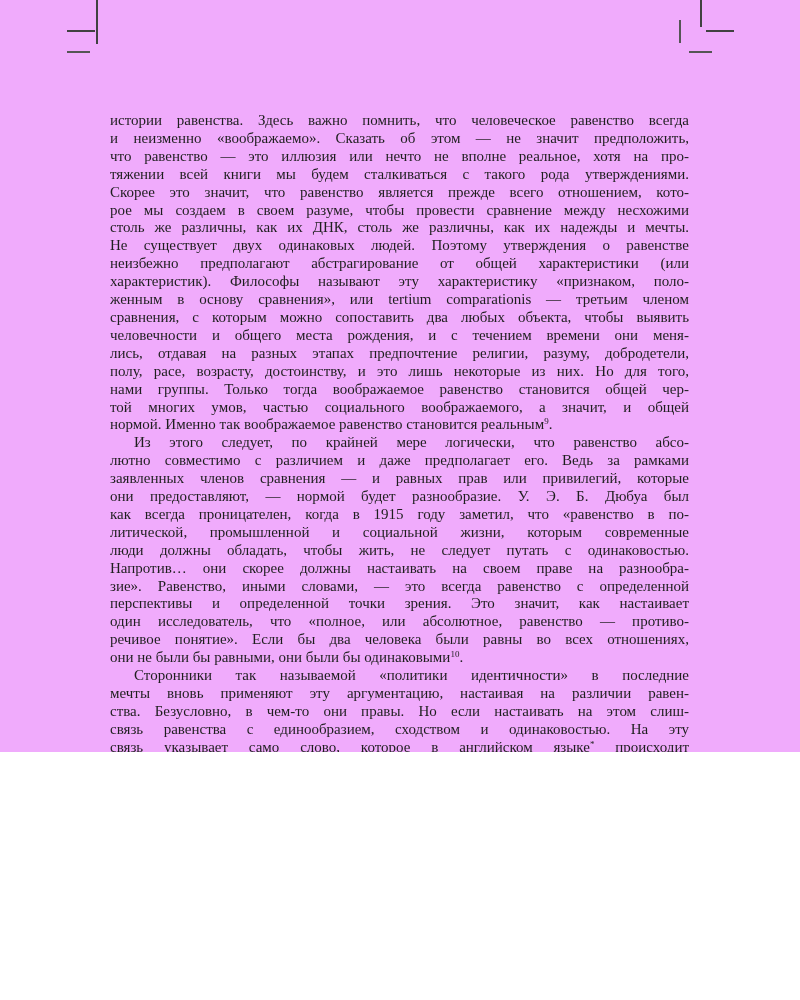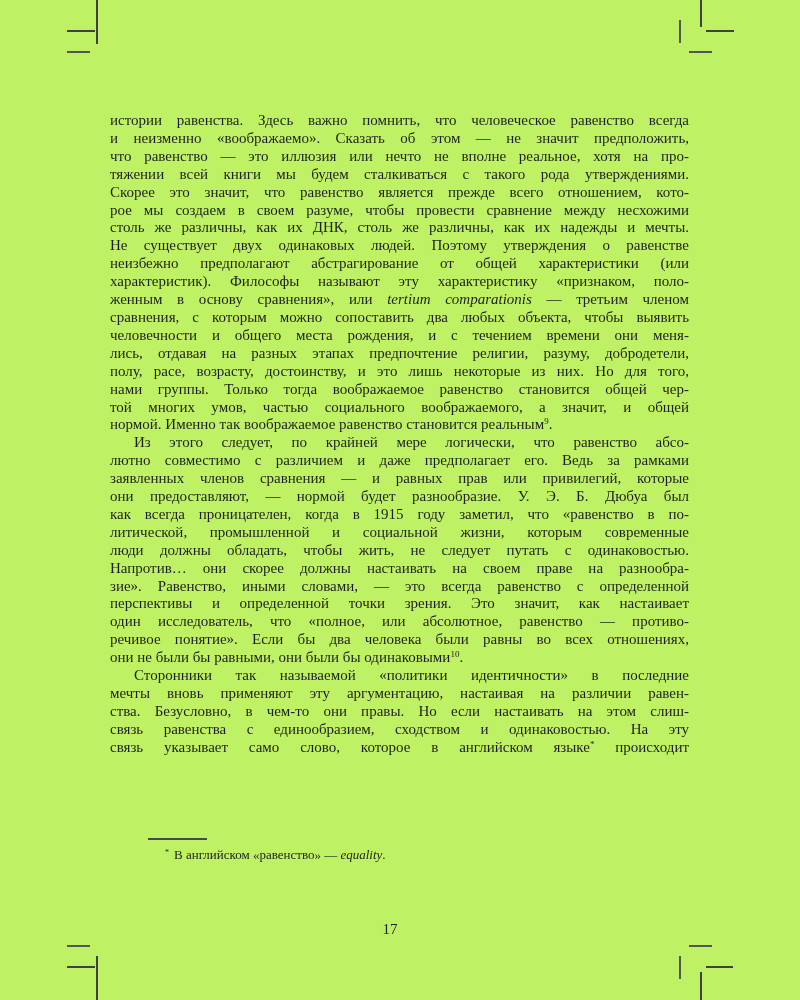--- a/index.html
+++ b/index.html
@@ -3,22 +3,22 @@
 <meta charset="utf-8">
 <style>
   html, body {
     margin: 0;
     padding: 0;
     background: #ffffff;
   }
   .page {
     position: relative;
     width: 800px;
-    height: 1000px;
-    background: #bef264;
+    height: 752px;
+    background: #f0abfc;
     overflow: hidden;
     font-family: "Liberation Serif", serif;
     color: #1f1f1f;
   }
   
   .mark { position: absolute; background: #414141; }
   .mark.h { height: 2px; }
   .mark.v { width: 2px; }
   .tl-v  { left: 96px;  top: 0;     height: 44px; }
   .tl-h1 { left: 67px;  top: 30px;  width: 28px; }
@@ -47,21 +47,21 @@
   .line {
     height: 17.92px;
     overflow: hidden;
     text-align: left;
   }
   .line.just {
     text-align: justify;
     text-align-last: justify;
   }
   .line.ind { text-indent: 24px; }
-  .it  { font-style: italic; }
+  .it  { }
   .sup { font-size: 9px; vertical-align: 5px; line-height: 0; }
 
   
   .footnote-rule {
     position: absolute;
     left: 148px;
     top: 838px;
     width: 59px;
     height: 2px;
     background: #4a4a4a;

